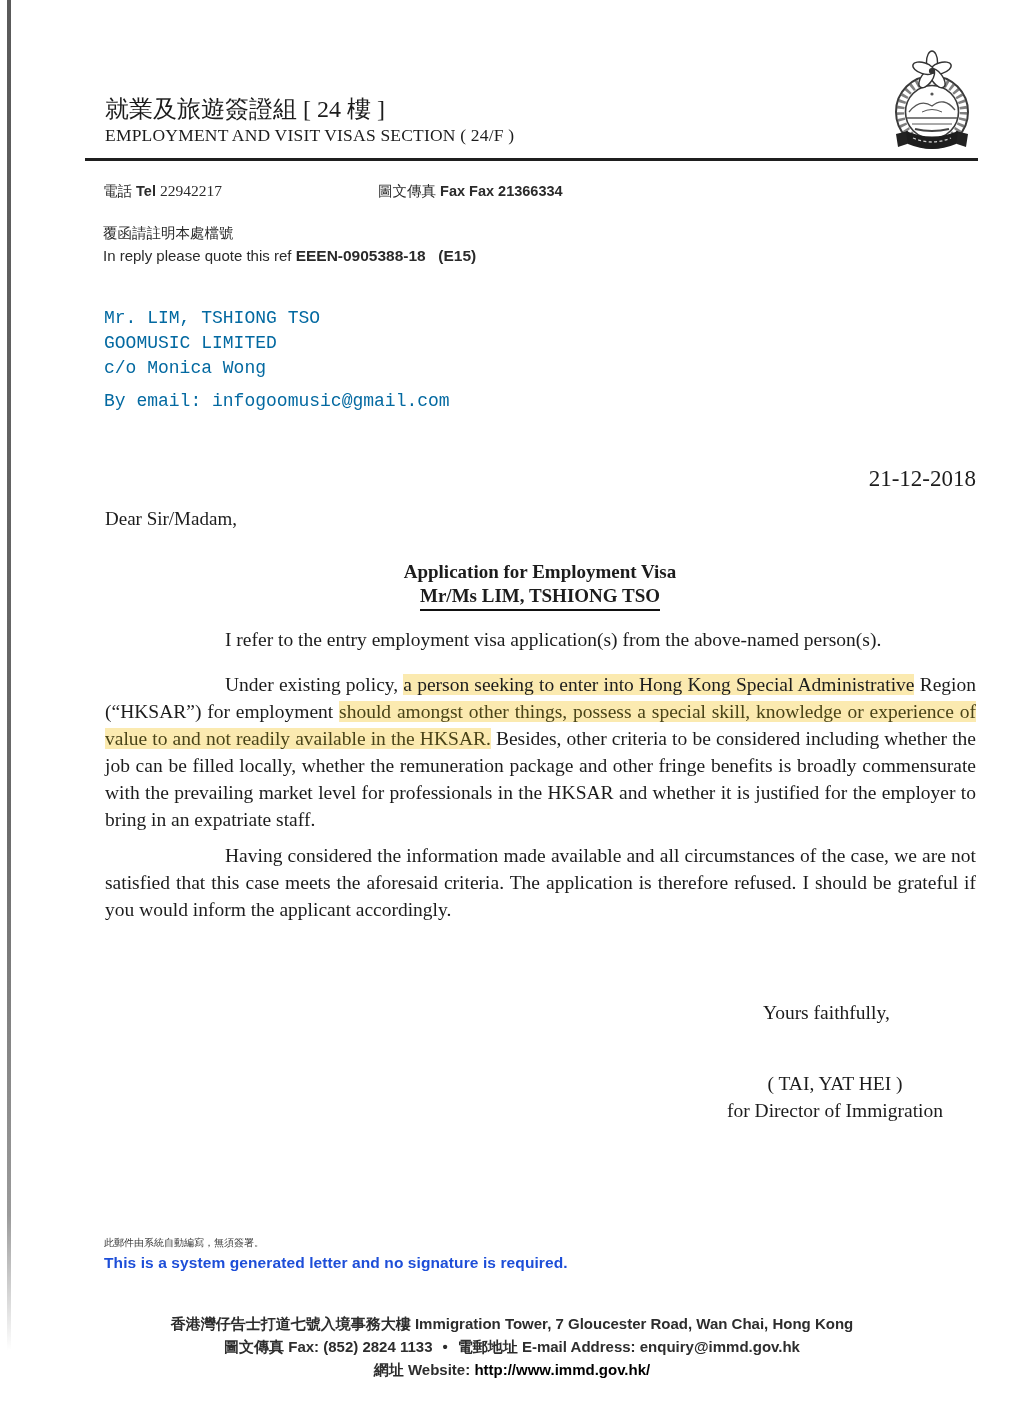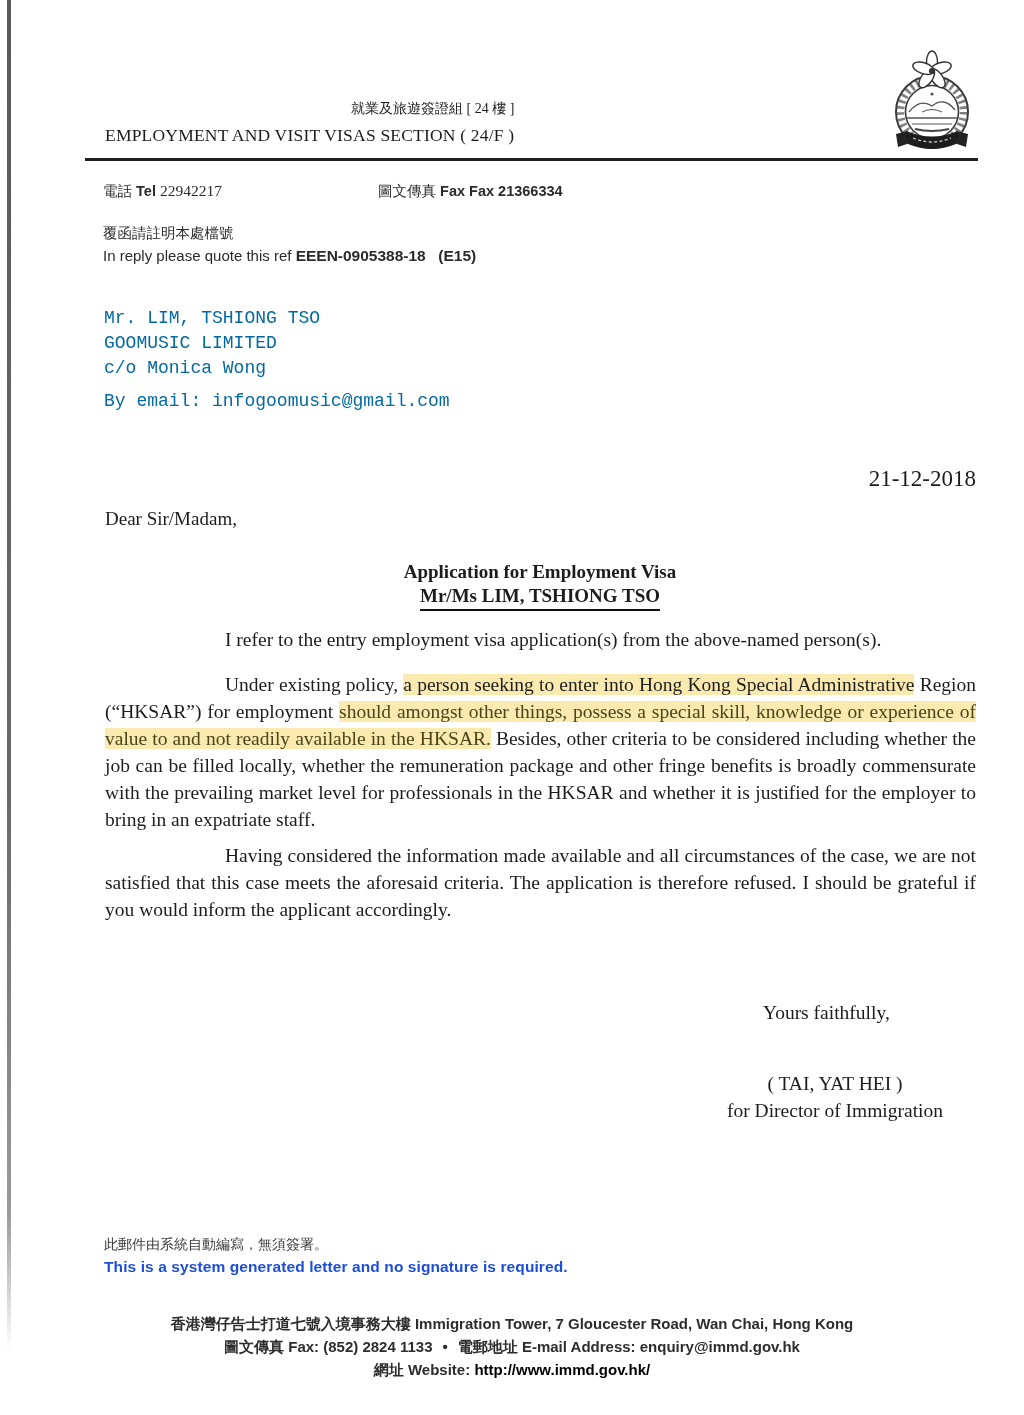--- a/index.html
+++ b/index.html
@@ -12,21 +12,21 @@
     overflow:hidden;
     color:#1c1c1c;
     font-family:"Liberation Serif", serif;
   }
   .scan-edge {
     position:absolute; left:7px; top:0; width:4px; height:1350px;
     background:linear-gradient(to bottom, #5a5a5a 0%, #6a6a6a 60%, #9a9a9a 90%, rgba(200,200,200,0) 100%);
   }
   
   .section-title { position:absolute; left:105px; top:96px; line-height:26px; }
-  .section-title .zh { font-size:14px; font-family:"Liberation Serif", serif;text-align:right; }
+  .section-title .zh { font-size:24px; font-family:"Liberation Serif", serif; }
   .section-title .en { font-size:17.5px; letter-spacing:.2px; }
   .header-rule { position:absolute; left:85px; top:158px; width:893px; height:3px; background:#1f1f1f; }
   .emblem { position:absolute; left:882px; top:50px; }
   .dept-block { position:absolute; right:48px; top:172px; text-align:right; font-weight:bold; }
   .dept-block .zh1 { font-size:22px; line-height:27px; font-family:"Liberation Sans", sans-serif; }
   .dept-block .zh2 { font-size:22px; line-height:27px; font-family:"Liberation Sans", sans-serif; }
   .dept-block .en  { font-size:17.5px; line-height:23px; font-family:"Liberation Sans", sans-serif; }
   
   .contact { position:absolute; left:103px; top:182px; font-family:"Liberation Sans", sans-serif; font-size:14.5px; color:#2a2a2a; }
   .contact .row1 { position:relative; height:22px; width:560px; }
@@ -49,21 +49,21 @@
   .para.p1 { top:626px; text-align:left; }
   .indent { display:inline-block; width:120px; }
   .para.p2 { top:671px; }
   .para.p3 { top:842px; }
   .hl { background:#fbeab0; box-decoration-break:clone; -webkit-box-decoration-break:clone; }
   .hl2 { background:#fbeab0; color:#4a4418; box-decoration-break:clone; -webkit-box-decoration-break:clone; }
   .closing { position:absolute; left:763px; top:1002px; font-size:19.5px; }
   .signer { position:absolute; left:690px; top:1070px; width:290px; text-align:center; font-size:19.5px; line-height:27px; }
   
   .sysnote { position:absolute; left:104px; top:1236px; }
-  .sysnote .zh { font-size:14px; color:#3a3a3a; font-family:"Liberation Sans", sans-serif; }
+  .sysnote .zh { font-size:10px; color:#3a3a3a; font-family:"Liberation Sans", sans-serif; }
   .sysnote .en { font-size:15.5px; color:#1d4ed8; font-family:"Liberation Sans", sans-serif; font-weight:bold; margin-top:4px; letter-spacing:.1px; }
   .footer { position:absolute; left:0; top:1312px; width:1024px; text-align:center; font-family:"Liberation Sans", sans-serif; font-size:15px; color:#2d2d2d; line-height:23px; font-weight:bold; }
   .footer .sep { display:inline-block; margin:0 10px; }
   .footer .url { color:#000000; }
 </style>
 </head>
 <body>
 
 <div class="page">
   <div class="scan-edge"></div>

